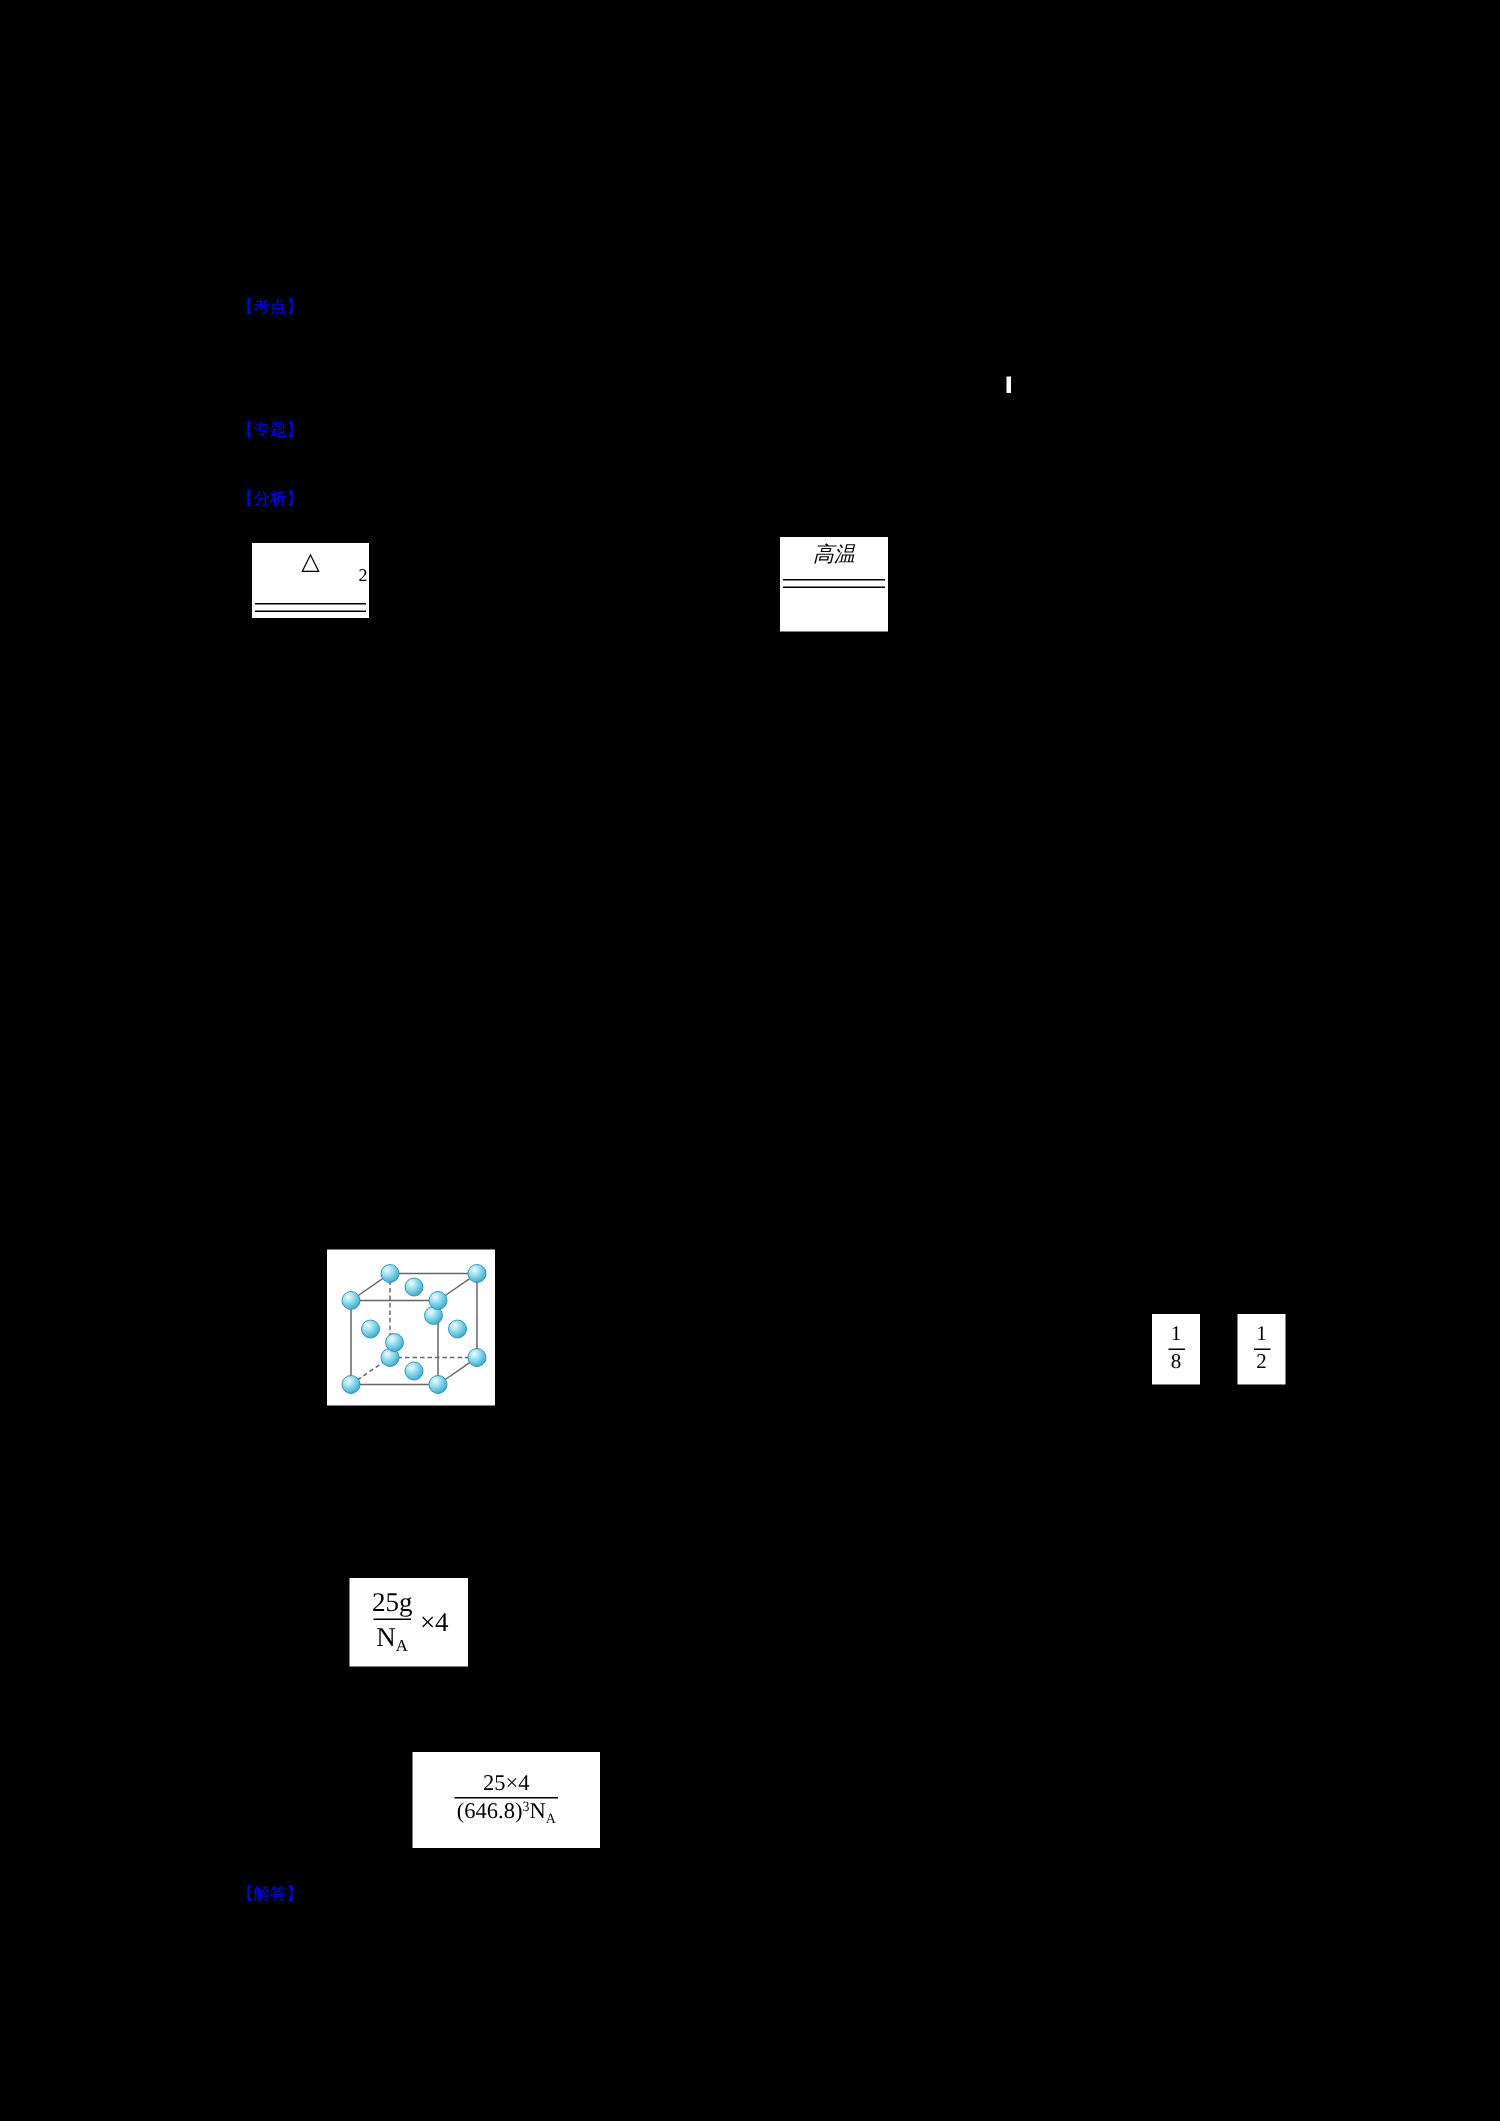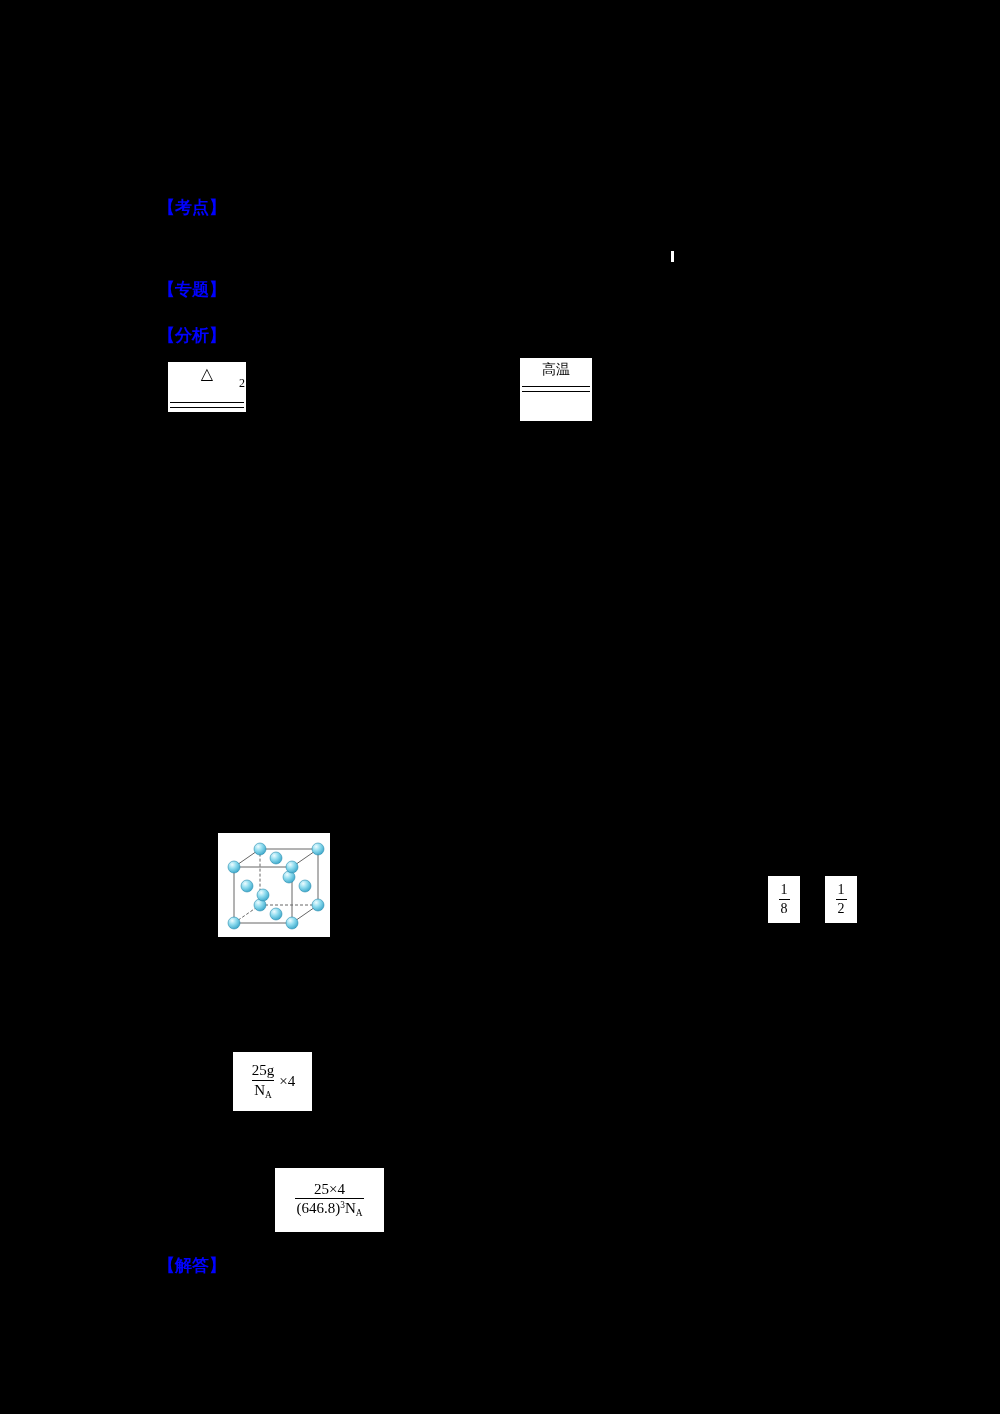--- a/index.html
+++ b/index.html
@@ -7,22 +7,22 @@
   body {
     width:1000px; height:1414px;
     position:relative;
     font-family:"Liberation Sans", sans-serif;
     overflow:hidden;
   }
   .abs { position:absolute; }
   .blue-label {
     position:absolute;
     color:#0102fe;
-    font-weight:bold;
-    font-size:17px;
+    font-weight:normal;
+    font-size:11px;
     line-height:1.1;
     white-space:nowrap;
   }
   .wbox {
     position:absolute;
     background:#ffffff;
     color:#000;
   }
   .serif { font-family:"Liberation Serif","DejaVu Serif",serif; }
   .dline {
@@ -71,21 +71,21 @@
 
   <span class="blue-label" style="left:158px; top:315px;margin-top:12px;">【分析】</span>
 
   <div class="wbox" style="left:168px; top:362px; width:78px; height:50px;">
     <span class="serif" style="position:absolute; left:50%; transform:translateX(-50%); top:2px; font-size:16px;">△</span>
     <span class="serif" style="position:absolute; right:1px; top:14px; font-size:12px;">2</span>
     <div class="dline" style="bottom:4px;"></div>
   </div>
 
   <div class="wbox" style="left:520px; top:358px; width:72px; height:63px;">
-    <span style="position:absolute; left:50%; transform:translateX(-50%); top:3px; font-size:14px; white-space:nowrap;">高温</span>
+    <span style="position:absolute; left:50%; transform:translateX(-50%); top:3px; font-size:14px; white-space:nowrap;font-style:italic;">高温</span>
     <div class="dline" style="top:28px;"></div>
   </div>
 
   <div class="wbox" style="left:218px; top:833px; width:112px; height:104px;">
     <svg width="112" height="104" viewBox="0 0 112 104">
       <defs>
         <radialGradient id="atom" cx="35%" cy="30%" r="75%">
           <stop offset="0%" stop-color="#eefcff"></stop>
           <stop offset="45%" stop-color="#8fdcef"></stop>
           <stop offset="100%" stop-color="#3aa6c9"></stop>
@@ -126,29 +126,29 @@
     </span>
   </div>
 
   <div class="wbox frac-box" style="left:825px; top:876px; width:32px; height:47px;">
     <span class="frac serif">
       <span class="num">1</span>
       <span class="den">2</span>
     </span>
   </div>
 
-  <div class="wbox formula-box" style="left:233px; top:1052px; width:79px; height:59px; font-size:15px;">
+  <div class="wbox formula-box" style="left:233px; top:1052px; width:79px; height:59px; font-size:18px;">
     <span class="frac serif">
       <span class="num">25g</span>
       <span class="den"><span>N</span><sub>A</sub></span>
     </span>
     <span class="serif">×4</span>
   </div>
 
-  <div class="wbox formula-box" style="left:275px; top:1168px; width:109px; height:64px; font-size:15px;">
+  <div class="wbox formula-box" style="left:275px; top:1168px; width:125px; height:64px; font-size:15px;">
     <span class="frac serif">
       <span class="num">25×4</span>
       <span class="den"><span>(646.8)</span><sup>3</sup><span>N</span><sub>A</sub></span>
     </span>
   </div>
 
   <span class="blue-label" style="left:158px; top:1257px;">【解答】</span>
 
 </div>
 

